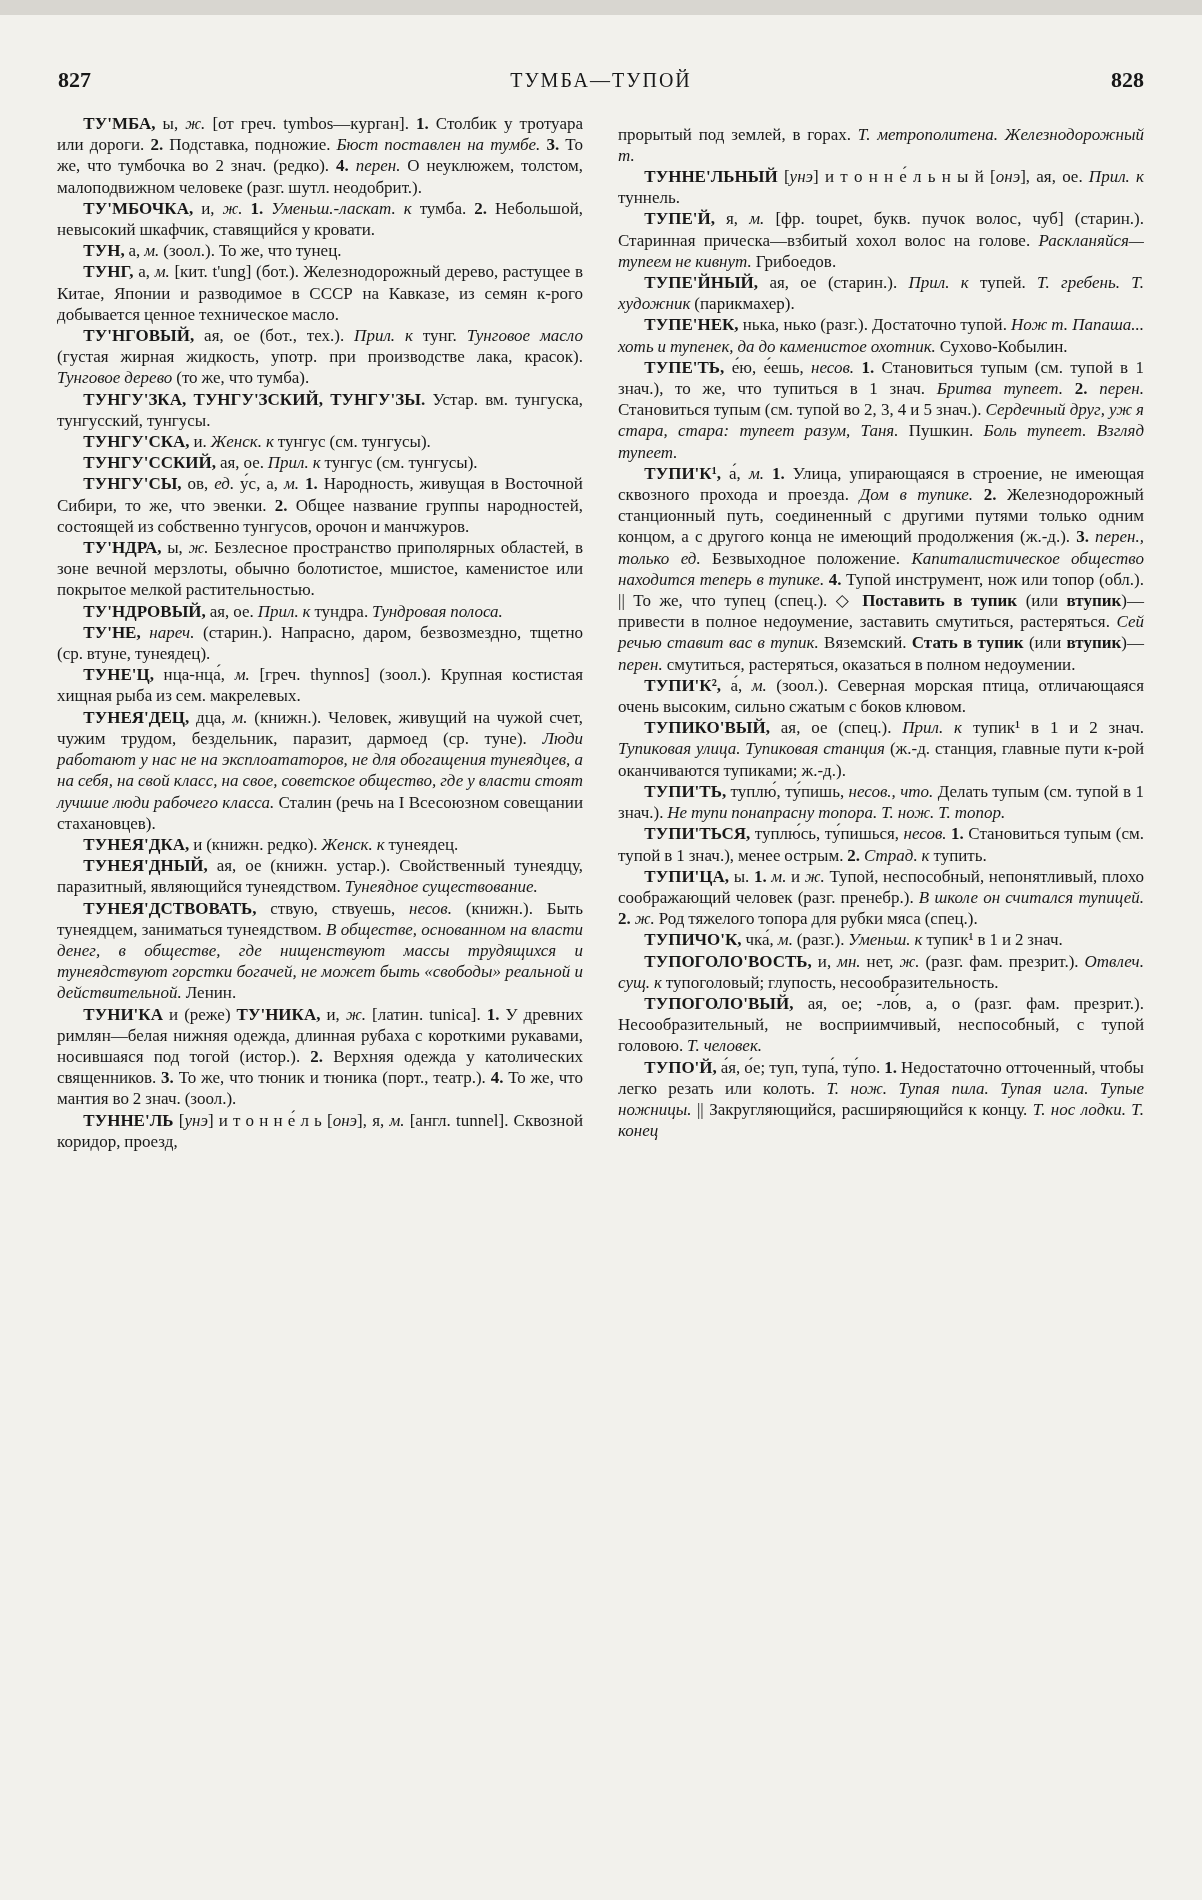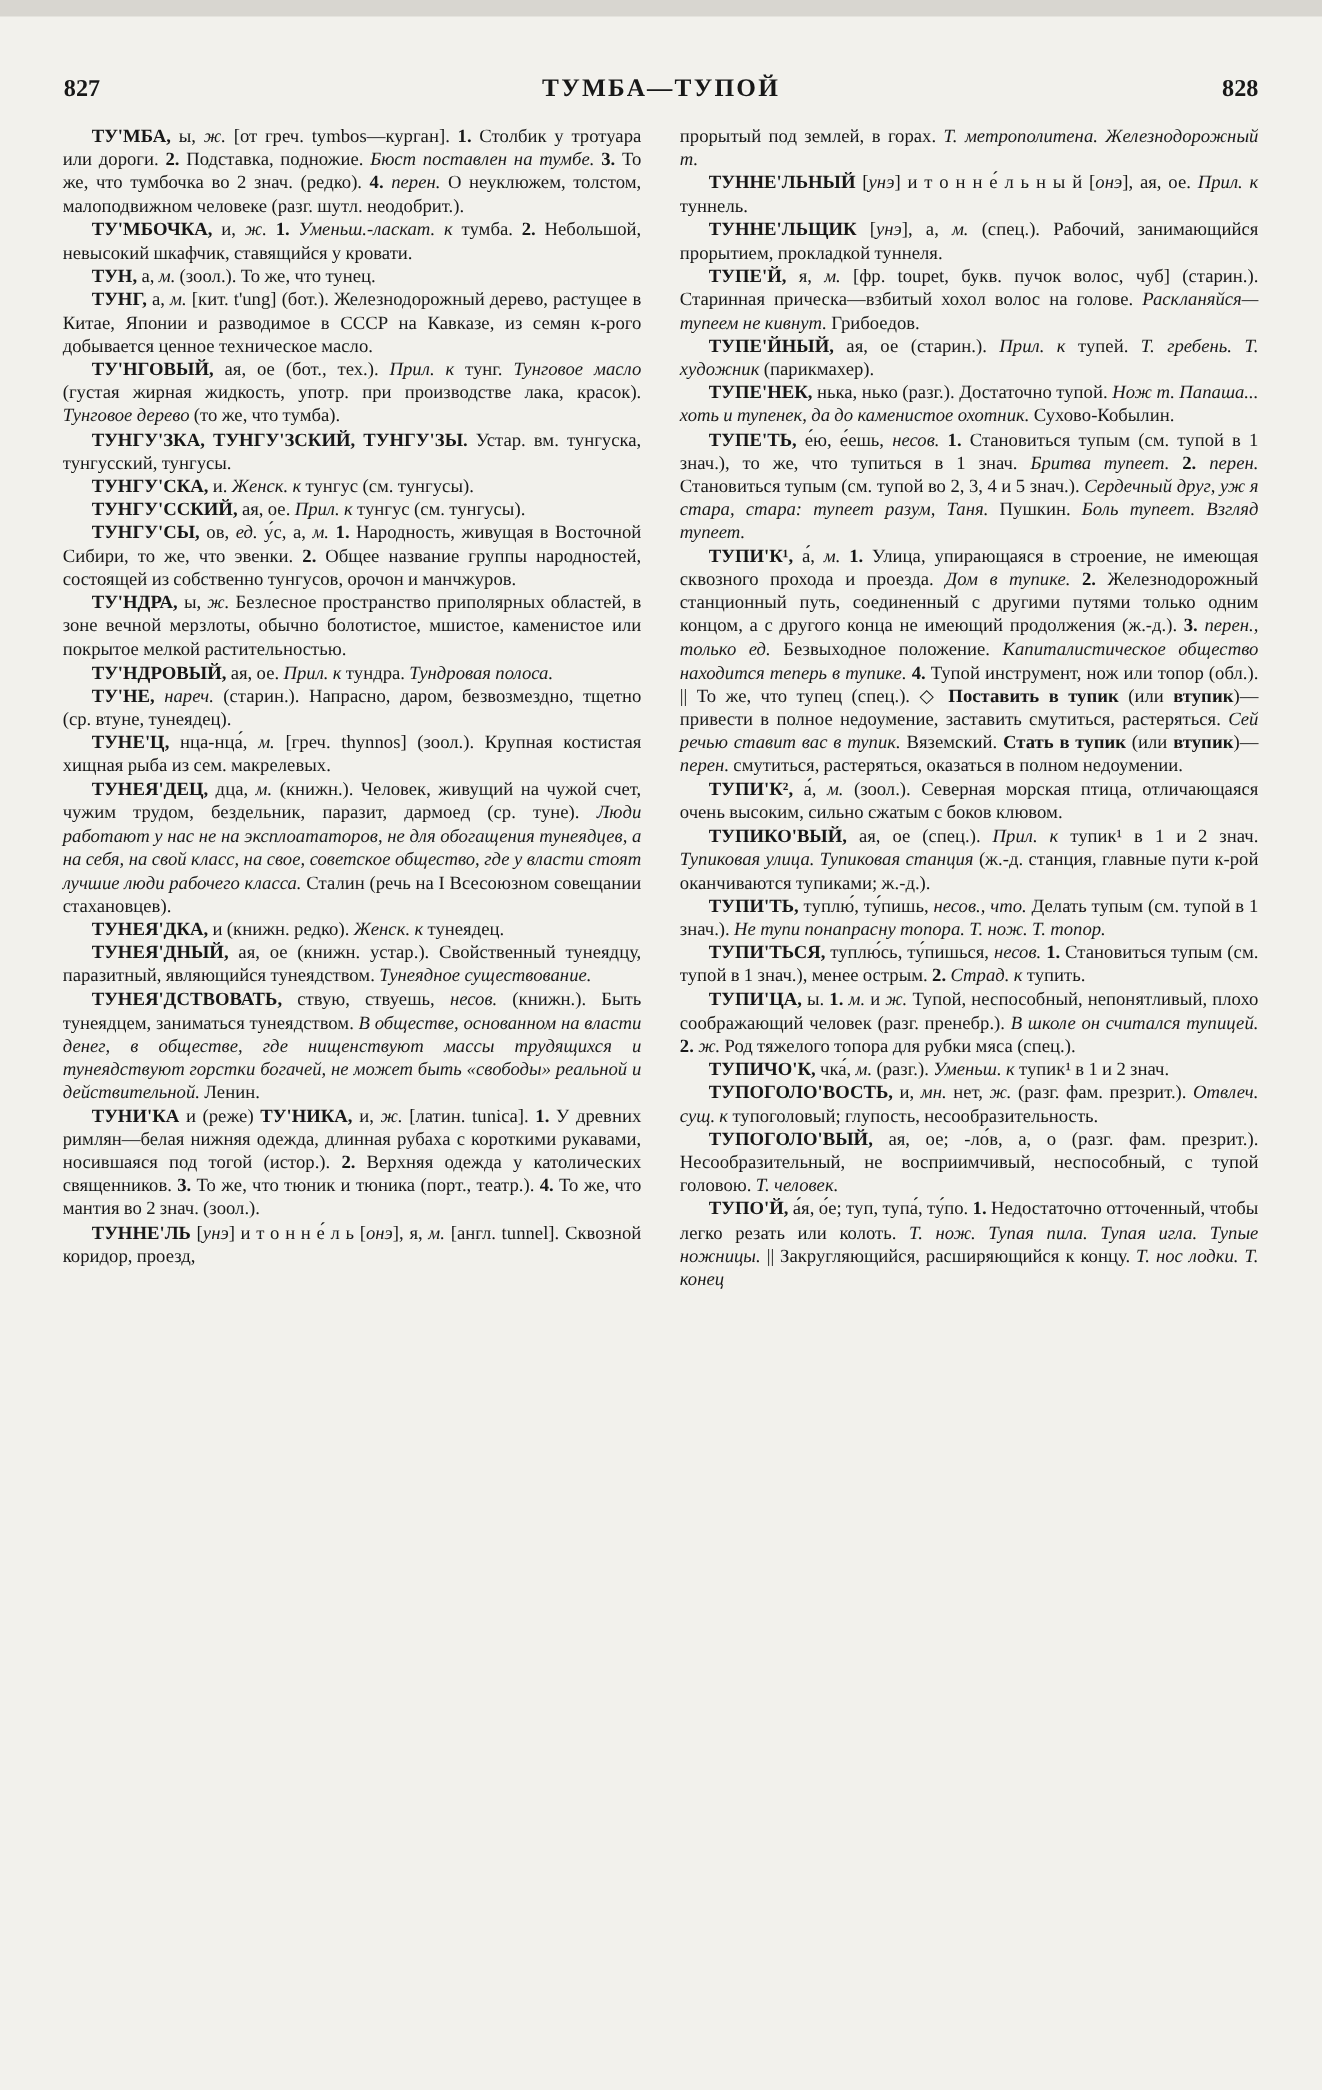--- a/index.html
+++ b/index.html
@@ -6,23 +6,23 @@
   .page{
     width:1202px;height:1900px;position:relative;margin:15px auto;
     background:#f2f1ec;color:#181818;overflow:hidden;
     font-family:"Liberation Serif", serif;
   }
   .header{
     display:flex;justify-content:space-between;align-items:baseline;
     padding:52px 58px 0 58px;font-weight:bold;
   }
   .pageno{font-size:22px;font-weight:bold;}
-  .running-title{font-size:23px;font-weight:bold;letter-spacing:2px;}
+  .running-title{font-size:20px;font-weight:normal;letter-spacing:2px;}
   .content{
-    display:flex;align-items:flex-start;
+    display:flex;align-items:center;
     padding:20px 57px 0 57px;
     font-family:Liberation Serif, serif;
   }
   .col{
     flex:0 0 526px;max-width:526px;
     font-size:17px;line-height:21.2px;text-align:justify;
     hyphens:none;word-spacing:-0.02em;
   }
   .divider{width:1px;background:#2e2d2a;margin:2px 17px 6px 17px;}
   .entry{margin:0;text-indent:1.55em;}
@@ -60,21 +60,20 @@
         <p class="entry"><span class="s-b">ТУНЕЯ'ДКА,</span><span class="s-r"> и (книжн. редко). </span><span class="s-i">Женск. к</span><span class="s-r"> тунеядец.</span></p>
         <p class="entry"><span class="s-b">ТУНЕЯ'ДНЫЙ,</span><span class="s-r"> ая, ое (книжн. устар.). Свойственный тунеядцу, паразитный, являющийся тунеядством. </span><span class="s-i">Тунеядное существование.</span></p>
         <p class="entry"><span class="s-b">ТУНЕЯ'ДСТВОВАТЬ,</span><span class="s-r"> ствую, ствуешь, </span><span class="s-i">несов.</span><span class="s-r"> (книжн.). Быть тунеядцем, заниматься тунеядством. </span><span class="s-i">В обществе, основанном на власти денег, в обществе, где нищенствуют массы трудящихся и тунеядствуют горстки богачей, не может быть «свободы» реальной и действительной.</span><span class="s-r"> Ленин.</span></p>
         <p class="entry"><span class="s-b">ТУНИ'КА</span><span class="s-r"> и (реже) </span><span class="s-b">ТУ'НИКА,</span><span class="s-r"> и, </span><span class="s-i">ж.</span><span class="s-r"> [латин. tunica]. </span><span class="s-b">1.</span><span class="s-r"> У древних римлян—белая нижняя одежда, длинная рубаха с короткими рукавами, носившаяся под тогой (истор.). </span><span class="s-b">2.</span><span class="s-r"> Верхняя одежда у католических священников. </span><span class="s-b">3.</span><span class="s-r"> То же, что тюник и тюника (порт., театр.). </span><span class="s-b">4.</span><span class="s-r"> То же, что мантия во 2 знач. (зоол.).</span></p>
         <p class="entry"><span class="s-b">ТУННЕ'ЛЬ</span><span class="s-r"> [</span><span class="s-i">унэ</span><span class="s-r">] и т о н н е́ л ь [</span><span class="s-i">онэ</span><span class="s-r">], я, </span><span class="s-i">м.</span><span class="s-r"> [англ. tunnel]. Сквозной коридор, проезд,</span></p>
       </div>
     <div class="divider"></div>
     <div class="col">
         <p class="entry flush"><span class="s-r">прорытый под землей, в горах. </span><span class="s-i">Т. метрополитена. Железнодорожный т.</span></p>
         <p class="entry"><span class="s-b">ТУННЕ'ЛЬНЫЙ</span><span class="s-r"> [</span><span class="s-i">унэ</span><span class="s-r">] и т о н н е́ л ь н ы й [</span><span class="s-i">онэ</span><span class="s-r">], ая, ое. </span><span class="s-i">Прил. к</span><span class="s-r"> туннель.</span></p>
-        <p class="entry"><span class="s-b">ТУННЕ'ЛЬЩИК</span><span class="s-r"> [</span><span class="s-i">унэ</span><span class="s-r">], а, </span><span class="s-i">м.</span><span class="s-r"> (спец.). Рабочий, занимающийся прорытием, прокладкой туннеля.</span></p>
         <p class="entry"><span class="s-b">ТУПЕ'Й,</span><span class="s-r"> я, </span><span class="s-i">м.</span><span class="s-r"> [фр. toupet, букв. пучок волос, чуб] (старин.). Старинная прическа—взбитый хохол волос на голове. </span><span class="s-i">Раскланяйся—тупеем не кивнут.</span><span class="s-r"> Грибоедов.</span></p>
         <p class="entry"><span class="s-b">ТУПЕ'ЙНЫЙ,</span><span class="s-r"> ая, ое (старин.). </span><span class="s-i">Прил. к</span><span class="s-r"> тупей. </span><span class="s-i">Т. гребень. Т. художник</span><span class="s-r"> (парикмахер).</span></p>
         <p class="entry"><span class="s-b">ТУПЕ'НЕК,</span><span class="s-r"> нька, нько (разг.). Достаточно тупой. </span><span class="s-i">Нож т. Папаша... хоть и тупенек, да до каменистое охотник.</span><span class="s-r"> Сухово-Кобылин.</span></p>
         <p class="entry"><span class="s-b">ТУПЕ'ТЬ,</span><span class="s-r"> е́ю, е́ешь, </span><span class="s-i">несов.</span><span class="s-r"> </span><span class="s-b">1.</span><span class="s-r"> Становиться тупым (см. тупой в 1 знач.), то же, что тупиться в 1 знач. </span><span class="s-i">Бритва тупеет.</span><span class="s-r"> </span><span class="s-b">2.</span><span class="s-r"> </span><span class="s-i">перен.</span><span class="s-r"> Становиться тупым (см. тупой во 2, 3, 4 и 5 знач.). </span><span class="s-i">Сердечный друг, уж я стара, стара: тупеет разум, Таня.</span><span class="s-r"> Пушкин. </span><span class="s-i">Боль тупеет. Взгляд тупеет.</span></p>
         <p class="entry"><span class="s-b">ТУПИ'К¹,</span><span class="s-r"> а́, </span><span class="s-i">м.</span><span class="s-r"> </span><span class="s-b">1.</span><span class="s-r"> Улица, упирающаяся в строение, не имеющая сквозного прохода и проезда. </span><span class="s-i">Дом в тупике.</span><span class="s-r"> </span><span class="s-b">2.</span><span class="s-r"> Железнодорожный станционный путь, соединенный с другими путями только одним концом, а с другого конца не имеющий продолжения (ж.-д.). </span><span class="s-b">3.</span><span class="s-r"> </span><span class="s-i">перен., только ед.</span><span class="s-r"> Безвыходное положение. </span><span class="s-i">Капиталистическое общество находится теперь в тупике.</span><span class="s-r"> </span><span class="s-b">4.</span><span class="s-r"> Тупой инструмент, нож или топор (обл.). || То же, что тупец (спец.). ◇ </span><span class="s-b">Поставить в тупик</span><span class="s-r"> (или </span><span class="s-b">втупик</span><span class="s-r">)—привести в полное недоумение, заставить смутиться, растеряться. </span><span class="s-i">Сей речью ставит вас в тупик.</span><span class="s-r"> Вяземский. </span><span class="s-b">Стать в тупик</span><span class="s-r"> (или </span><span class="s-b">втупик</span><span class="s-r">)—</span><span class="s-i">перен.</span><span class="s-r"> смутиться, растеряться, оказаться в полном недоумении.</span></p>
         <p class="entry"><span class="s-b">ТУПИ'К²,</span><span class="s-r"> а́, </span><span class="s-i">м.</span><span class="s-r"> (зоол.). Северная морская птица, отличающаяся очень высоким, сильно сжатым с боков клювом.</span></p>
         <p class="entry"><span class="s-b">ТУПИКО'ВЫЙ,</span><span class="s-r"> ая, ое (спец.). </span><span class="s-i">Прил. к</span><span class="s-r"> тупик¹ в 1 и 2 знач. </span><span class="s-i">Тупиковая улица. Тупиковая станция</span><span class="s-r"> (ж.-д. станция, главные пути к-рой оканчиваются тупиками; ж.-д.).</span></p>
         <p class="entry"><span class="s-b">ТУПИ'ТЬ,</span><span class="s-r"> туплю́, ту́пишь, </span><span class="s-i">несов., что.</span><span class="s-r"> Делать тупым (см. тупой в 1 знач.). </span><span class="s-i">Не тупи понапрасну топора. Т. нож. Т. топор.</span></p>
         <p class="entry"><span class="s-b">ТУПИ'ТЬСЯ,</span><span class="s-r"> туплю́сь, ту́пишься, </span><span class="s-i">несов.</span><span class="s-r"> </span><span class="s-b">1.</span><span class="s-r"> Становиться тупым (см. тупой в 1 знач.), менее острым. </span><span class="s-b">2.</span><span class="s-r"> </span><span class="s-i">Страд. к</span><span class="s-r"> тупить.</span></p>
         <p class="entry"><span class="s-b">ТУПИ'ЦА,</span><span class="s-r"> ы. </span><span class="s-b">1.</span><span class="s-r"> </span><span class="s-i">м.</span><span class="s-r"> и </span><span class="s-i">ж.</span><span class="s-r"> Тупой, неспособный, непонятливый, плохо соображающий человек (разг. пренебр.). </span><span class="s-i">В школе он считался тупицей.</span><span class="s-r"> </span><span class="s-b">2.</span><span class="s-r"> </span><span class="s-i">ж.</span><span class="s-r"> Род тяжелого топора для рубки мяса (спец.).</span></p>

